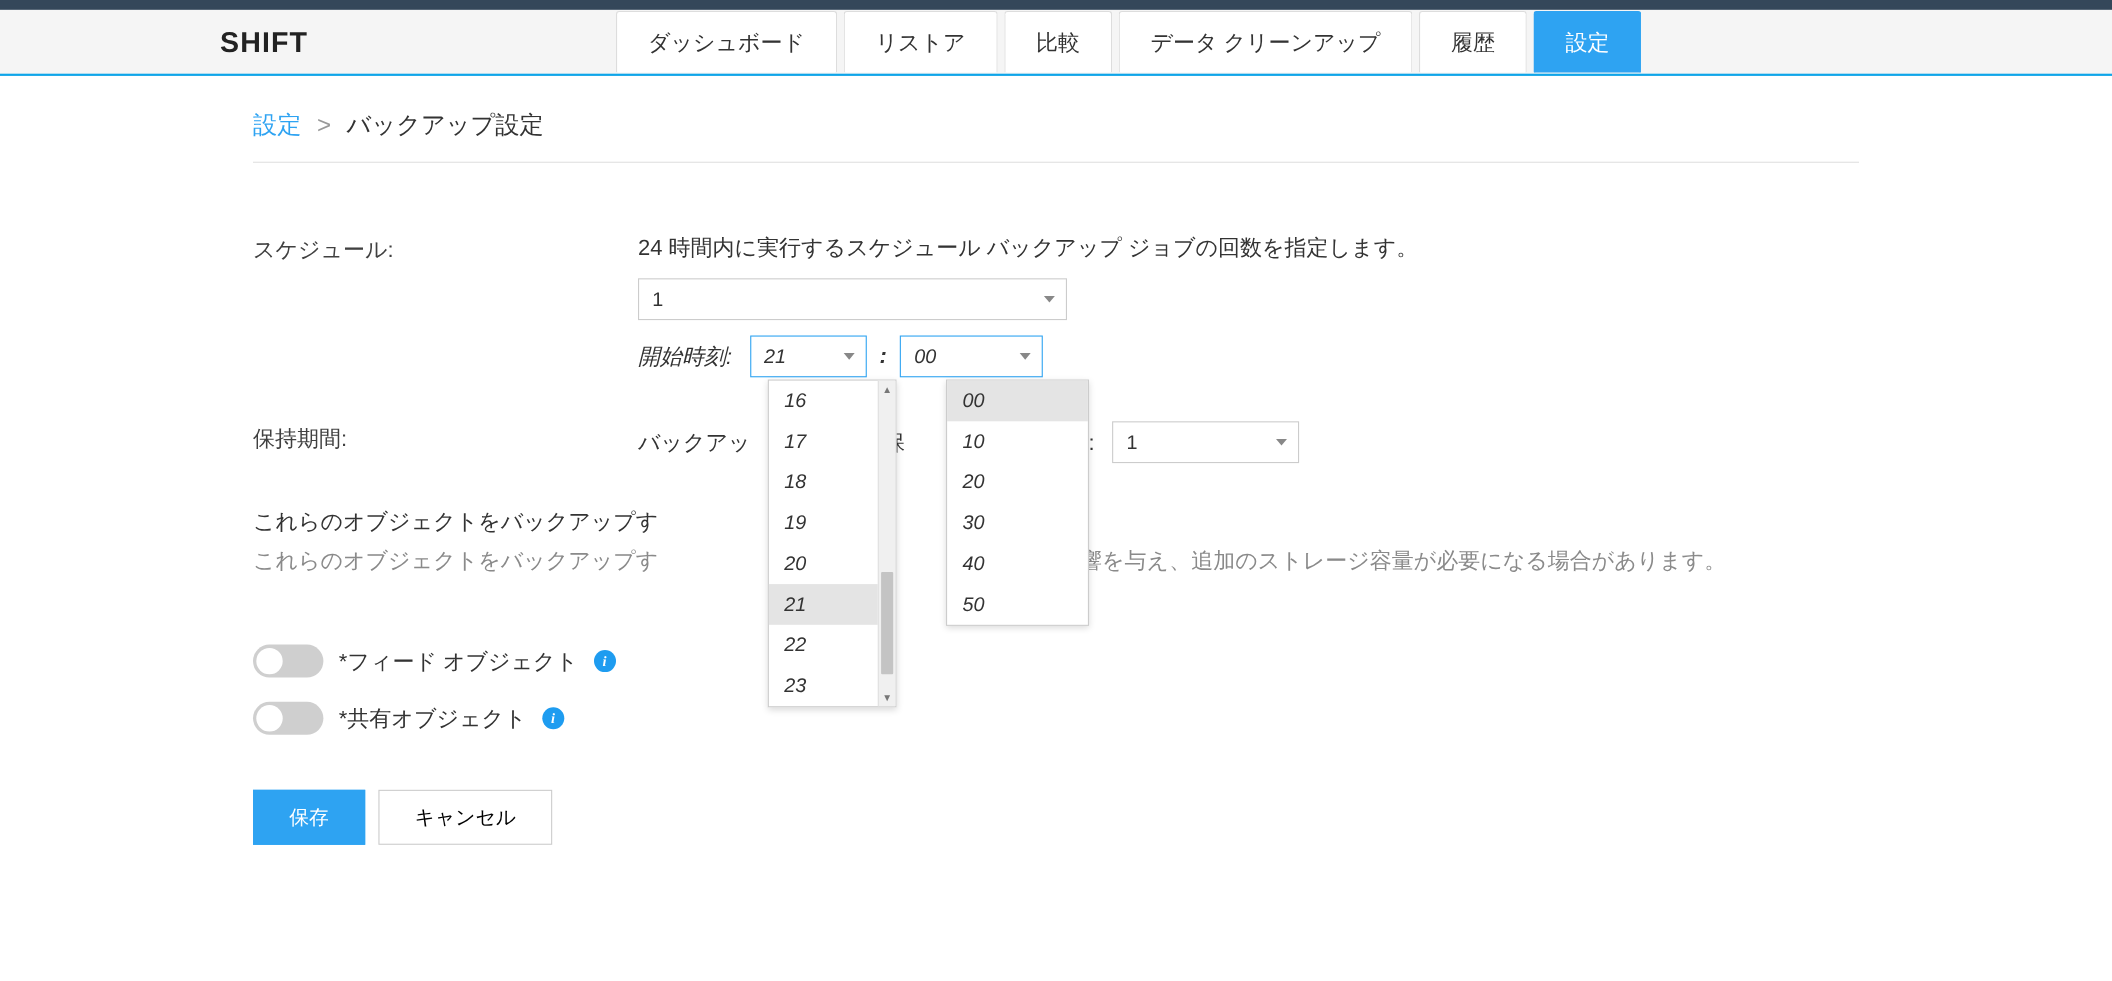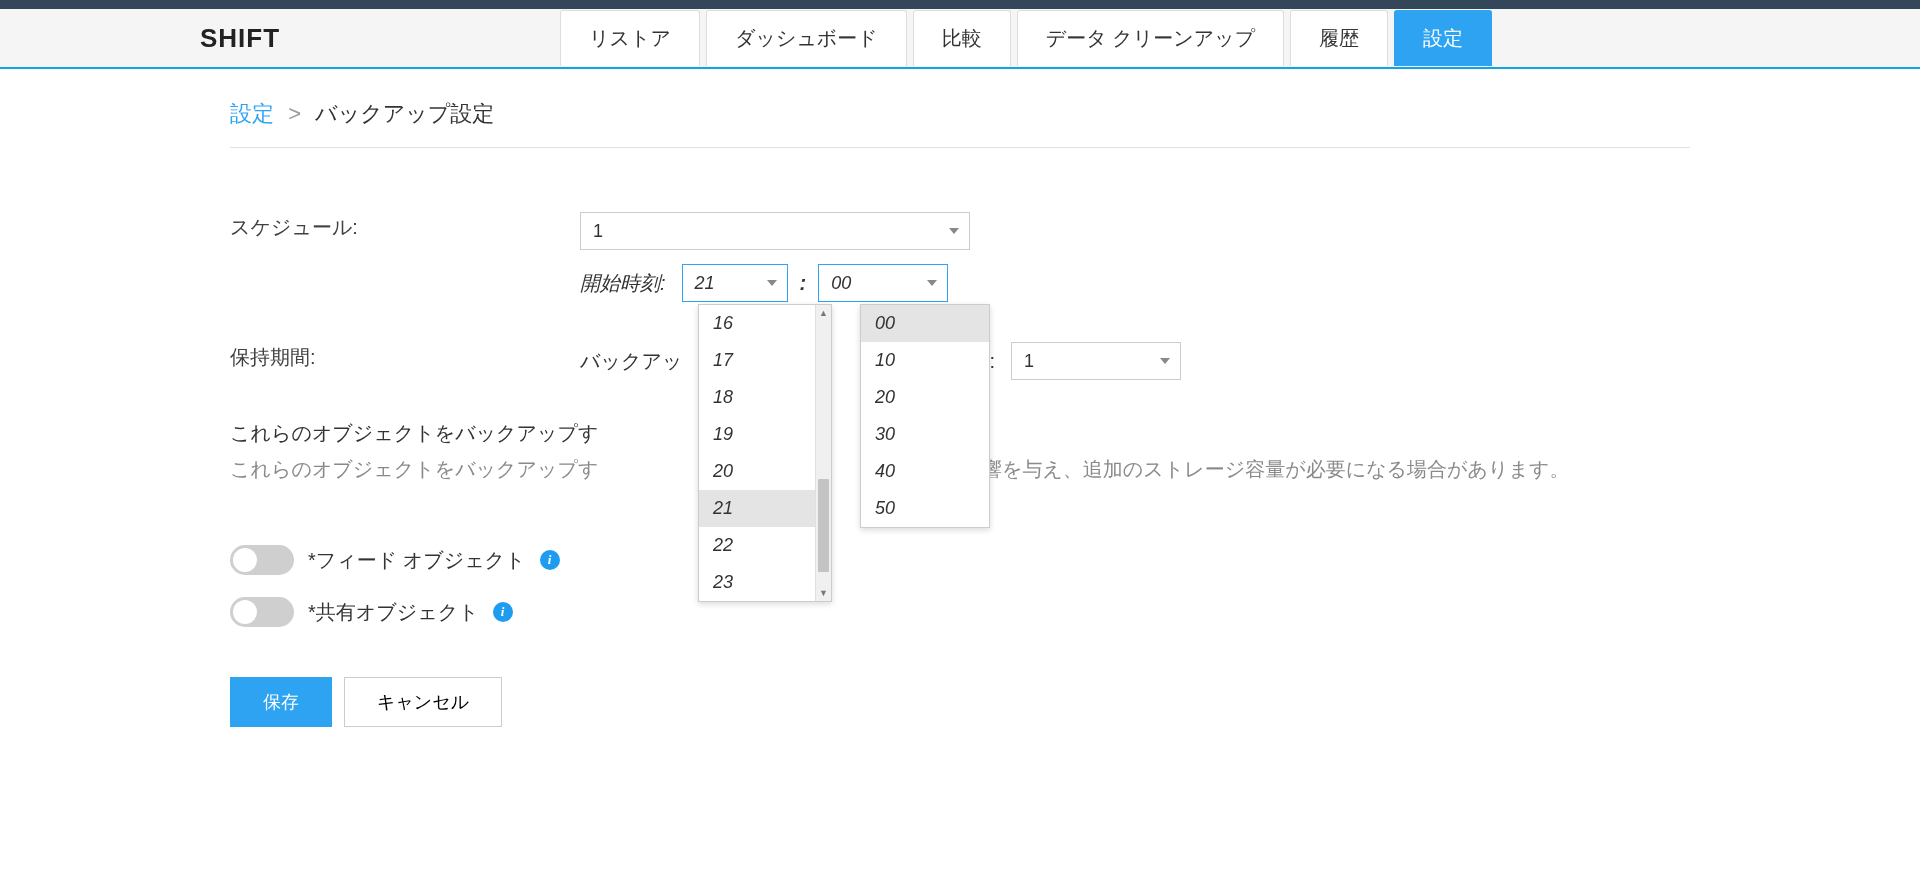--- a/index.html
+++ b/index.html
@@ -72,21 +72,21 @@
 .colon-sep { font-size: 20px; font-weight: bold; }
 
 .dropdown {
   position: absolute;
   top: 40px;
   background: #fff;
   border: 1px solid #ccc;
   box-shadow: 0 2px 6px rgba(0,0,0,0.15);
   z-index: 50;
 }
-.dropdown-hour { left: 118px; width: 134px; }
+.dropdown-hour { left: 118px; width: 117px; }
 .dropdown-min { left: 280px; width: 130px; }
 .dropdown ul { list-style: none; }
 .dropdown li { padding: 8px 14px; font-size: 18px; cursor: pointer; }
 .dropdown li.selected { background: #e4e4e4; }
 
 .scroll-wrap { display: flex; }
 .scroll-list { flex: 1; }
 .scrollbar { width: 16px; background: #f0f0f0; display: flex; flex-direction: column; border-left: 1px solid #e0e0e0; }
 .scrollbar .arrow { height: 16px; display: flex; align-items: center; justify-content: center; font-size: 9px; color: #777; cursor: pointer; }
 .scrollbar .track { flex: 1; position: relative; }
@@ -115,41 +115,42 @@
 .btn.primary { background: #2ea3f2; color: #fff; border-color: #2ea3f2; }
 </style>
 </head>
 <body>
 
 <div class="top-bar"></div>
 
 <div class="header">
   <div class="brand">SHIFT</div>
   <div class="tabs">
+    <div class="tab">ダッシュボード</div>
     <div class="tab">リストア</div>
-    <div class="tab">ダッシュボード</div>
     <div class="tab">比較</div>
     <div class="tab">データ クリーンアップ</div>
     <div class="tab">履歴</div>
     <div class="tab active">設定</div>
   </div>
 </div>
 
 <div class="content">
 
   <div class="breadcrumb">
     <span class="link">設定</span>
     <span class="sep">&gt;</span>
     <span class="current">バックアップ設定</span>
   </div>
 
   <div class="section">
     <div class="row">
       <div class="label">スケジュール:</div>
       <div class="field">
+        <div class="desc-line">24 時間内に実行するスケジュール バックアップ ジョブの回数を指定します。</div>
         <div class="select-box wide">
           <span>1</span>
           <span class="caret"></span>
         </div>
 
         <div class="time-row">
           <span class="time-label">開始時刻:</span>
 
           <div class="select-box narrow open">
             <span>21</span>

